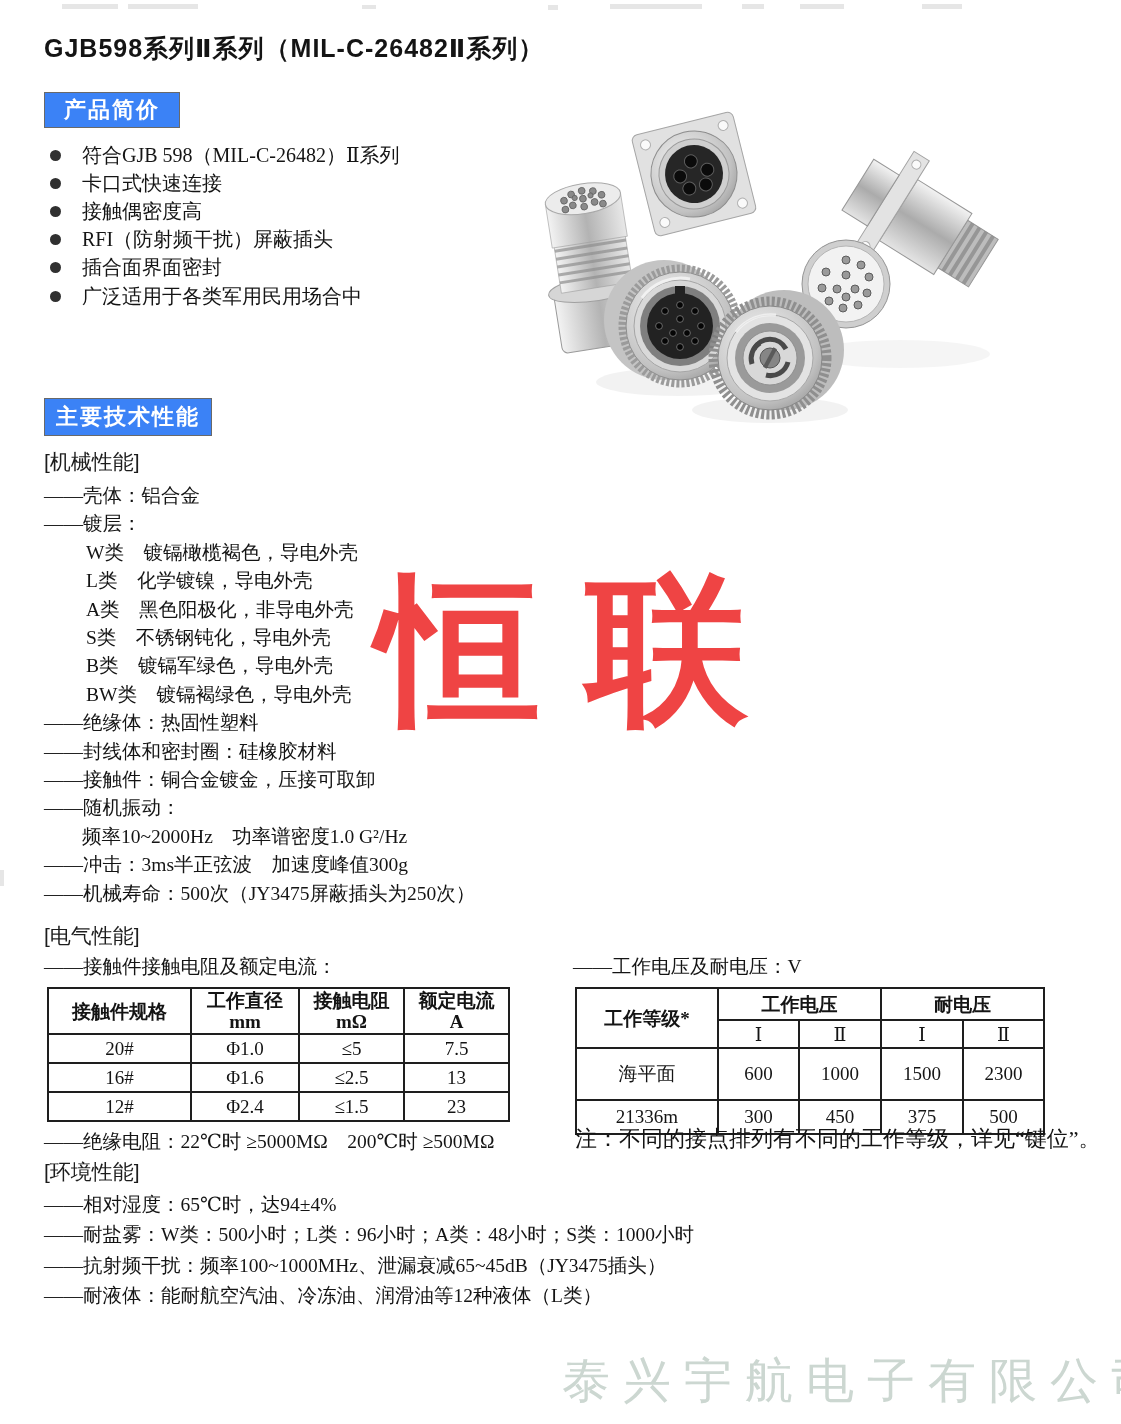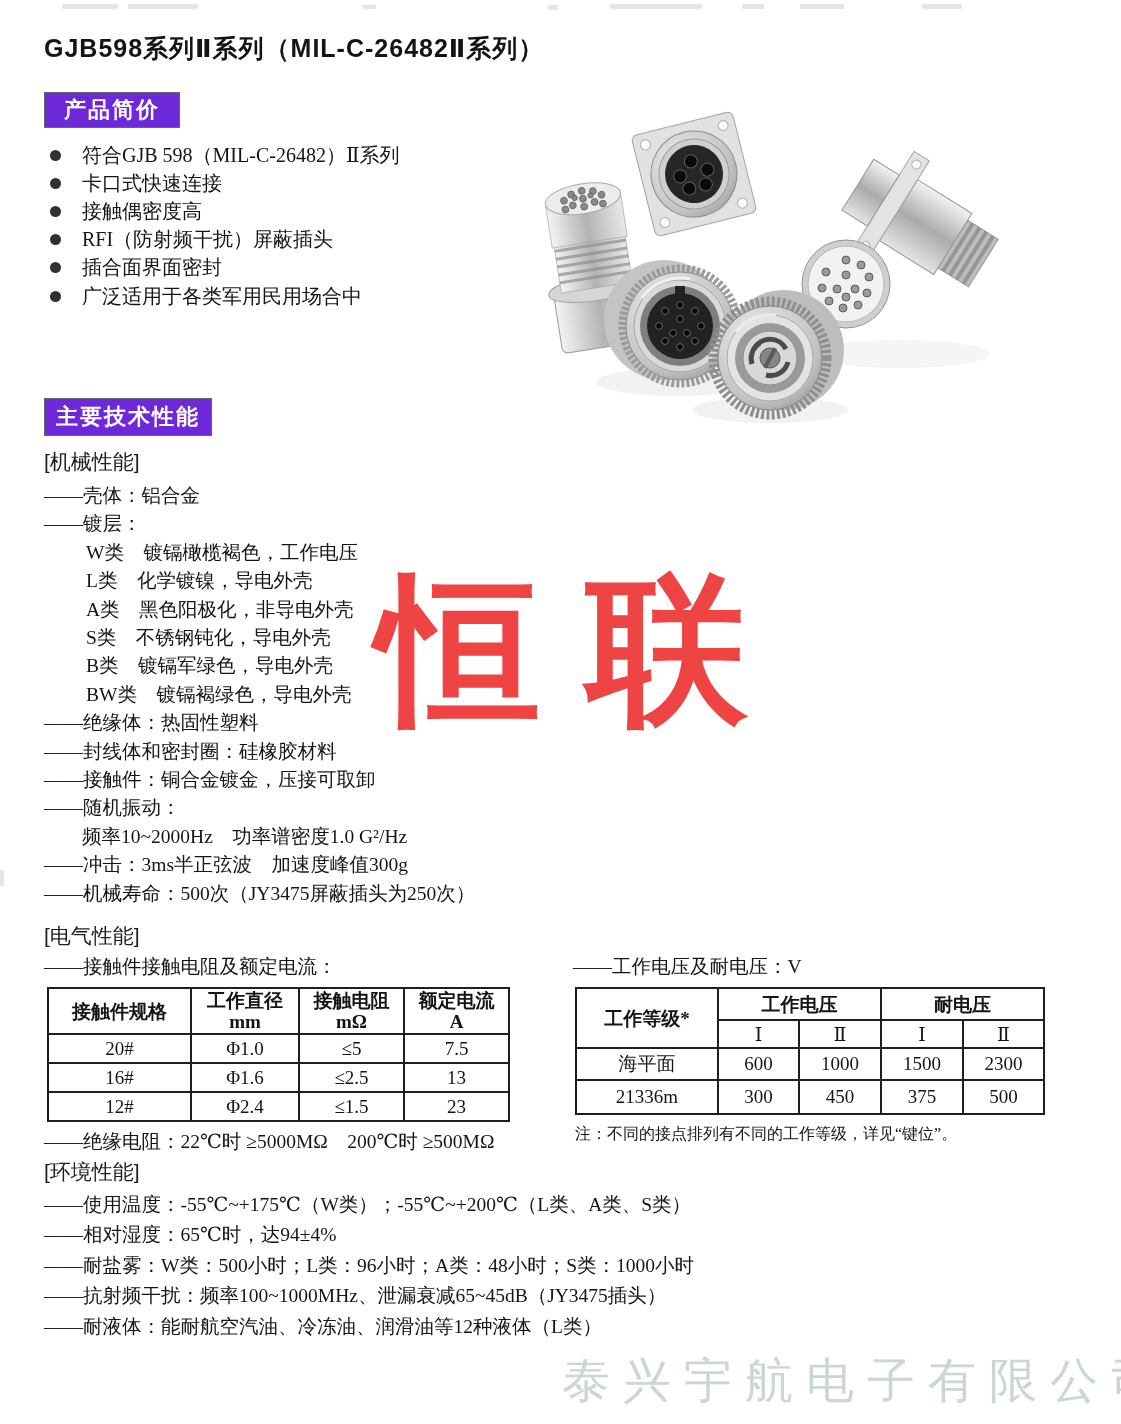--- a/index.html
+++ b/index.html
@@ -22,21 +22,21 @@
   
   .artifact{position:absolute;background:#d2d2d2;opacity:.55;}
   
   .title{
     position:absolute;left:44px;top:32px;
     font-family:"Liberation Sans","DejaVu Sans",sans-serif;font-weight:bold;
     font-size:25px;letter-spacing:1px;white-space:nowrap;
   }
   
   .badge{
-    position:absolute;background:#6d28d9;border:1px solid #696969;color:#ffffff;
+    position:absolute;background:#3b82f6;border:1px solid #696969;color:#ffffff;
     font-family:"Liberation Sans","DejaVu Sans",sans-serif;font-weight:bold;
     display:flex;align-items:center;justify-content:center;font-size:22px;letter-spacing:2px;
     box-sizing:border-box;
   }
   .badge1{left:44px;top:92px;width:136px;height:36px;}
   .badge2{left:44px;top:398px;width:168px;height:38px;}
   
   .bullets{position:absolute;left:50px;top:141px;}
   .bullet{display:flex;align-items:center;height:28.2px;font-size:20px;white-space:nowrap;}
   .dot{width:11px;height:11px;border-radius:50%;background:#303030;margin-right:21px;flex:0 0 auto;}
@@ -54,21 +54,21 @@
   .lbl{position:absolute;font-size:19.5px;white-space:nowrap;}
   
   table.spec{border-collapse:collapse;position:absolute;table-layout:fixed;background:#fff;}
   table.spec th,table.spec td{
     border:2px solid #1e1e1e;text-align:center;vertical-align:middle;
     font-size:19px;padding:0 2px;box-sizing:border-box;
   }
   table.spec th{font-weight:bold;white-space:pre-line;line-height:21px;}
   table.spec td{font-weight:normal;}
   td.rowlabel{font-weight:bold;}
-  .note{position:absolute;font-size:16px;white-space:nowrap;}
+  .note{position:absolute;font-size:22px;white-space:nowrap;}
   
   .photo{position:absolute;left:528px;top:104px;width:592px;height:332px;}
 </style>
 </head>
 <body>
 
 <div class="page">
 
   <div class="artifact" style="left:62px;top:4px;width:56px;height:5px;"></div>
   <div class="artifact" style="left:128px;top:4px;width:70px;height:5px;"></div>
@@ -262,21 +262,21 @@
       </g>
     </svg>
   </div>
 
   <div class="badge badge2 layer">主要技术性能</div>
 
   <div class="bracket layer" style="top:448px;">[机械性能]</div>
   <div class="lines layer" style="top:482px;">
     <div class="tline">——壳体：铝合金</div>
     <div class="tline">——镀层：</div>
-    <div class="tline ind1">W类　镀镉橄榄褐色，工作电压</div>
+    <div class="tline ind1">W类　镀镉橄榄褐色，导电外壳</div>
     <div class="tline ind1">L类　化学镀镍，导电外壳</div>
     <div class="tline ind1">A类　黑色阳极化，非导电外壳</div>
     <div class="tline ind1">S类　不锈钢钝化，导电外壳</div>
     <div class="tline ind1">B类　镀镉军绿色，导电外壳</div>
     <div class="tline ind1">BW类　镀镉褐绿色，导电外壳</div>
     <div class="tline">——绝缘体：热固性塑料</div>
     <div class="tline">——封线体和密封圈：硅橡胶材料</div>
     <div class="tline">——接触件：铜合金镀金，压接可取卸</div>
     <div class="tline">——随机振动：</div>
     <div class="tline ind2">频率10~2000Hz　功率谱密度1.0 G²/Hz</div>
@@ -339,21 +339,21 @@
       <th rowspan="2">工作等级*</th>
       <th colspan="2">工作电压</th>
       <th colspan="2">耐电压</th>
     </tr>
     <tr style="height:28px;">
       <td>Ⅰ</td>
       <td>Ⅱ</td>
       <td>Ⅰ</td>
       <td>Ⅱ</td>
     </tr>
-    <tr style="height:32px;">
+    <tr style="height:52px;">
       <td class="rowlabel">海平面</td>
       <td>600</td>
       <td>1000</td>
       <td>1500</td>
       <td>2300</td>
     </tr>
     <tr style="height:34px;">
       <td class="rowlabel">21336m</td>
       <td>300</td>
       <td>450</td>
@@ -361,20 +361,19 @@
       <td>500</td>
     </tr>
   </tbody>
     </table>
 
   <div class="note layer" style="left:575px;top:1124px;">注：不同的接点排列有不同的工作等级，详见“键位”。</div>
   <div class="lbl layer" style="left:44px;top:1128px;">——绝缘电阻：22℃时 ≥5000MΩ　200℃时 ≥500MΩ</div>
 
   <div class="bracket layer" style="top:1158px;">[环境性能]</div>
   <div class="lines layer" style="top:1190px;">
-    <div class="envline">——使用温度：-55℃~+175℃（W类）；-55℃~+200℃（L类、A类、S类）</div>
     <div class="envline">——相对湿度：65℃时，达94±4%</div>
     <div class="envline">——耐盐雾：W类：500小时；L类：96小时；A类：48小时；S类：1000小时</div>
     <div class="envline">——抗射频干扰：频率100~1000MHz、泄漏衰减65~45dB（JY3475插头）</div>
     <div class="envline">——耐液体：能耐航空汽油、冷冻油、润滑油等12种液体（L类）</div>
   </div>
 
 </div>
 
 </body></html>

